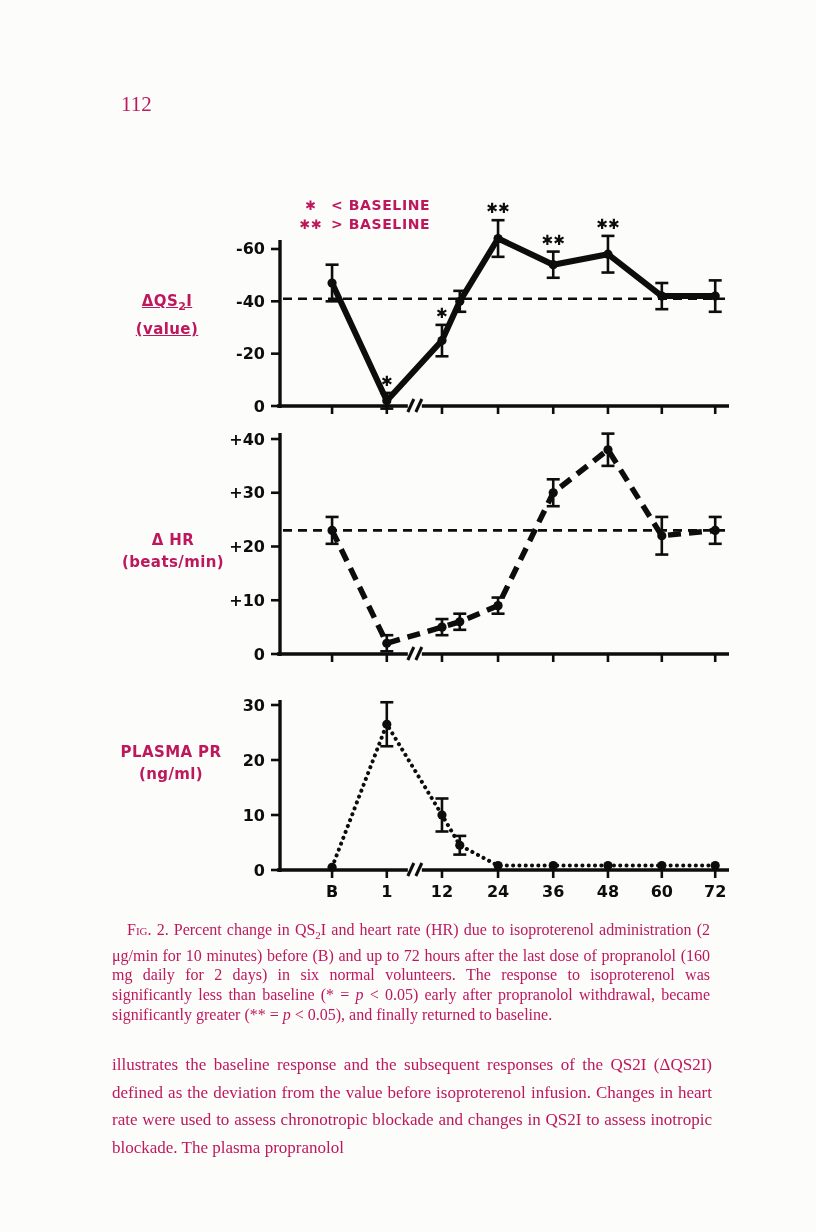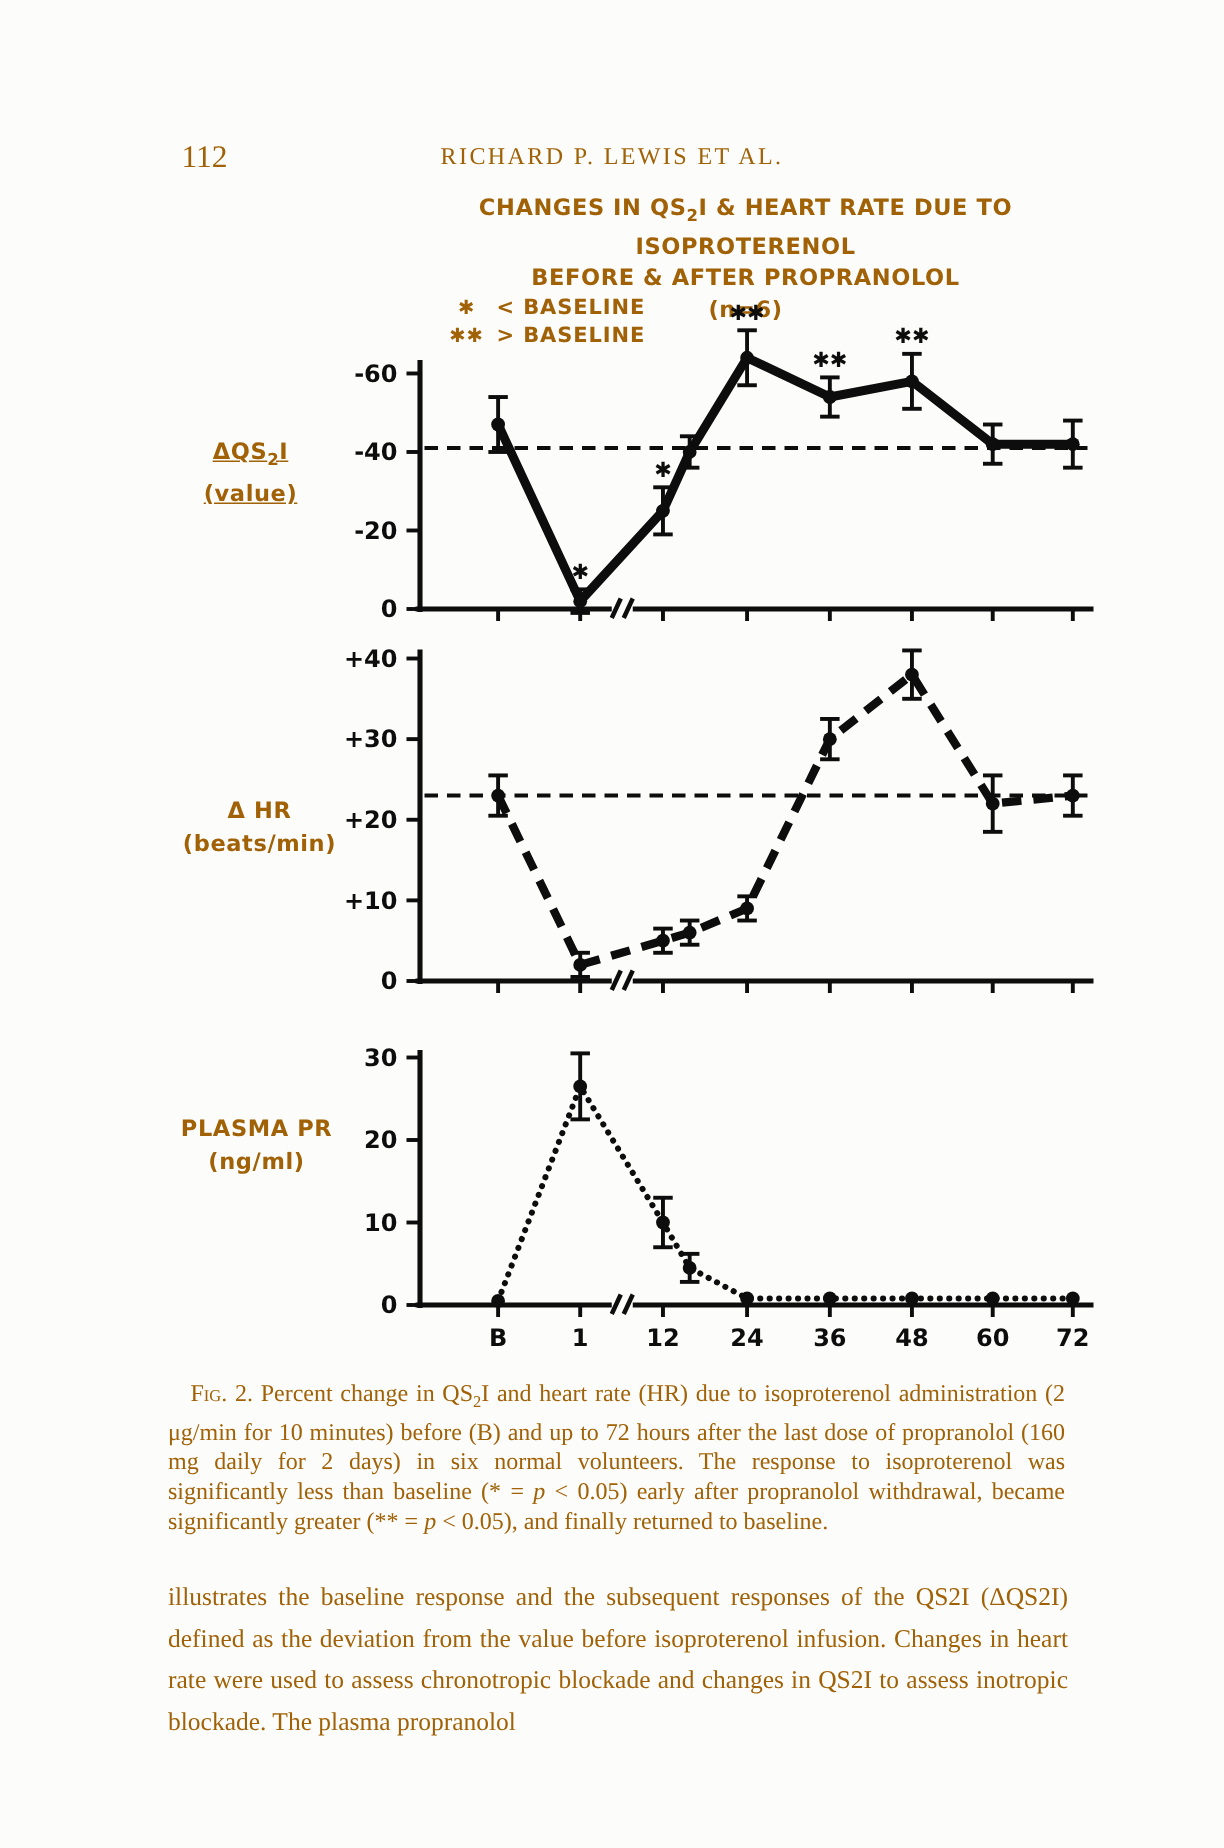--- a/index.html
+++ b/index.html
@@ -1,16 +1,16 @@
 <!DOCTYPE html>
 <html><head>
 <meta charset="utf-8">
 <style>
   html,body{margin:0;padding:0;background:#ffffff;}
-  .page{position:relative;width:816px;height:1232px;background:#fcfcfa;color:#a16207;
+  .page{position:relative;width:816px;height:1232px;background:#fcfcfa;color:#be185d;
         font-family:"Liberation Serif",serif;overflow:hidden;}
   .abs{position:absolute;}
   .sansb{font-family:"DejaVu Sans",sans-serif;font-weight:700;}
   .pgnum{left:121px;top:92px;font-size:21px;}
   .rhead{left:0;right:0;top:96px;text-align:center;font-size:16px;letter-spacing:1.6px;}
   .ftitle{left:252px;top:128px;width:490px;text-align:center;font-size:15px;line-height:21px;letter-spacing:0.4px;}
   .ftitle sub, .ylab sub{font-size:11px;}
   .legend{left:297px;top:196px;font-size:14px;line-height:19px;letter-spacing:0.6px;}
   .lrow{display:flex;align-items:baseline;}
   .lsym{width:28px;text-align:center;margin-right:6px;font-size:13px;}
@@ -26,27 +26,21 @@
   .bodytext{left:112px;top:1051px;width:600px;font-size:17px;line-height:27.6px;text-align:justify;}
   #charts-svg{position:absolute;left:0;top:0;}
   .ctext{font-family:"DejaVu Sans",sans-serif;font-weight:700;fill:#0d0d0d;}
 </style>
 </head>
 <body>
 
 <div class="page">
 
   <div class="abs pgnum">112</div>
-  <div class="abs rhead">RICHARD P. LEWIS ET AL.</div>
-
-  <div class="abs ftitle sansb">
-    <div><span>CHANGES IN QS</span><sub>2</sub><span>I &amp; HEART RATE DUE TO ISOPROTERENOL</span></div>
-    <div>BEFORE &amp; AFTER PROPRANOLOL</div>
-    <div>(n=6)</div>
-  </div>
+
 
   <div class="abs legend sansb">
     <div class="lrow">
       <span class="lsym">✱</span>
       <span>&lt; BASELINE</span>
     </div>
     <div class="lrow">
       <span class="lsym">✱✱</span>
       <span>&gt; BASELINE</span>
     </div>

